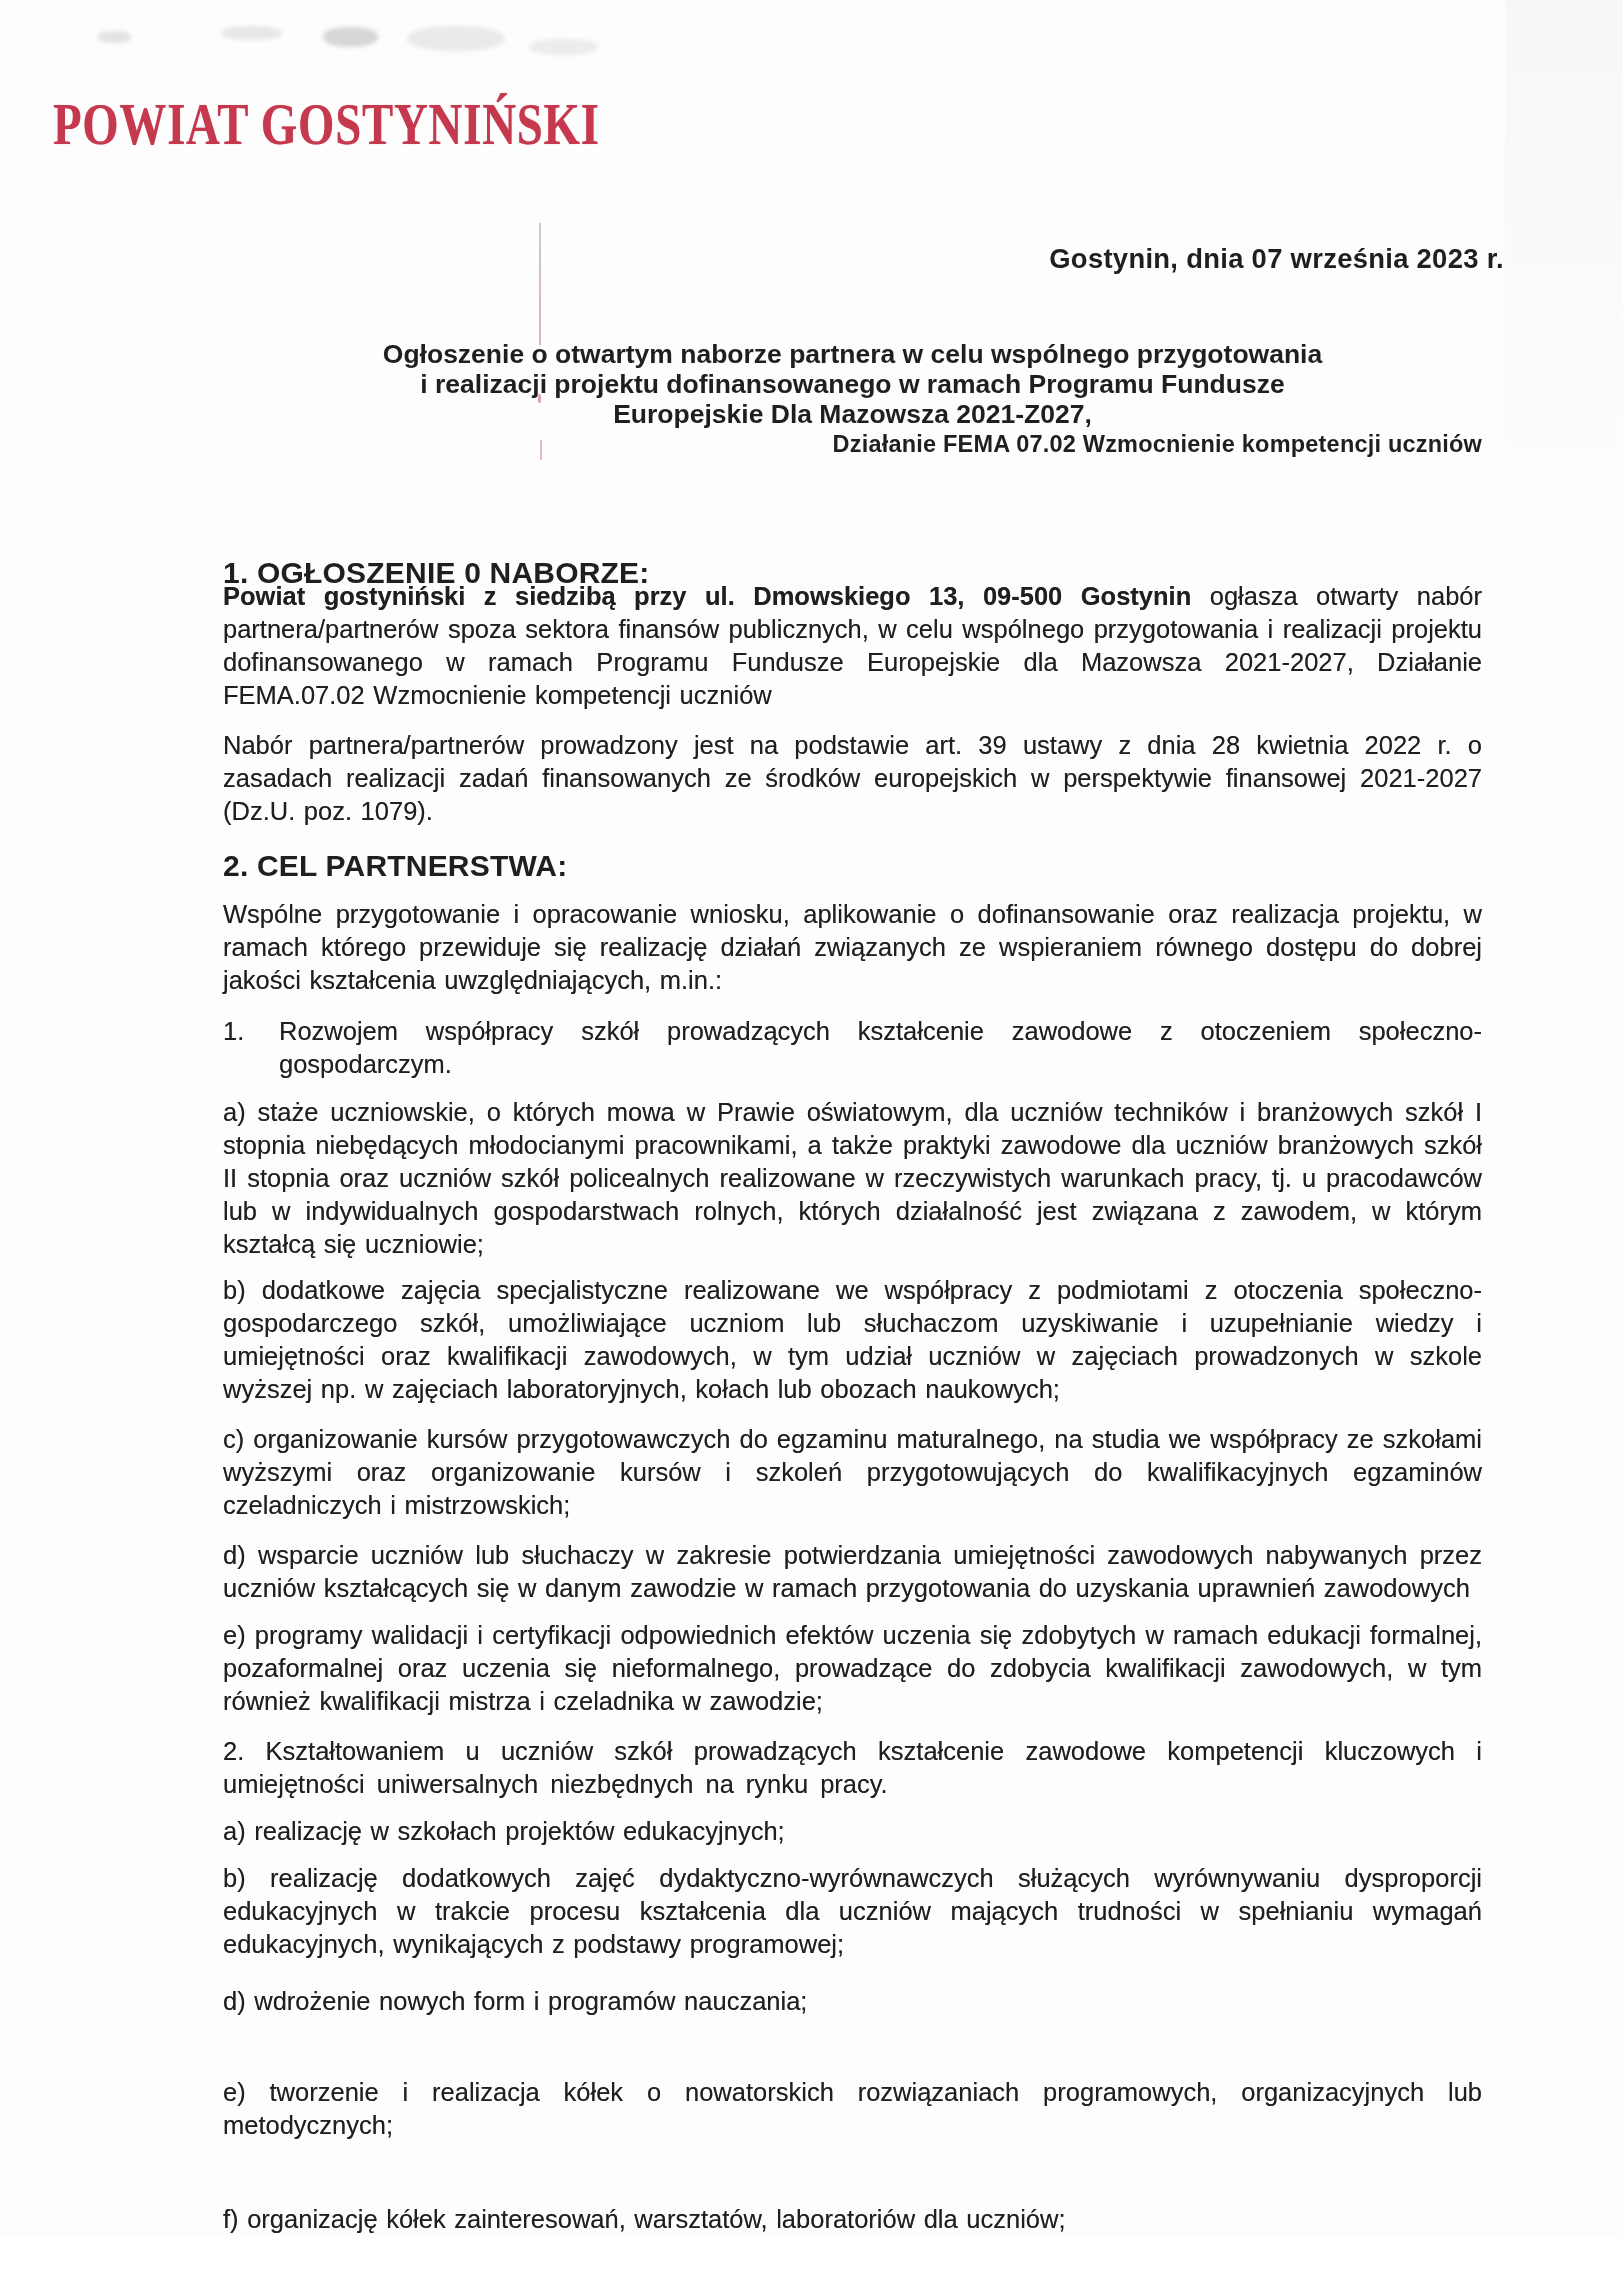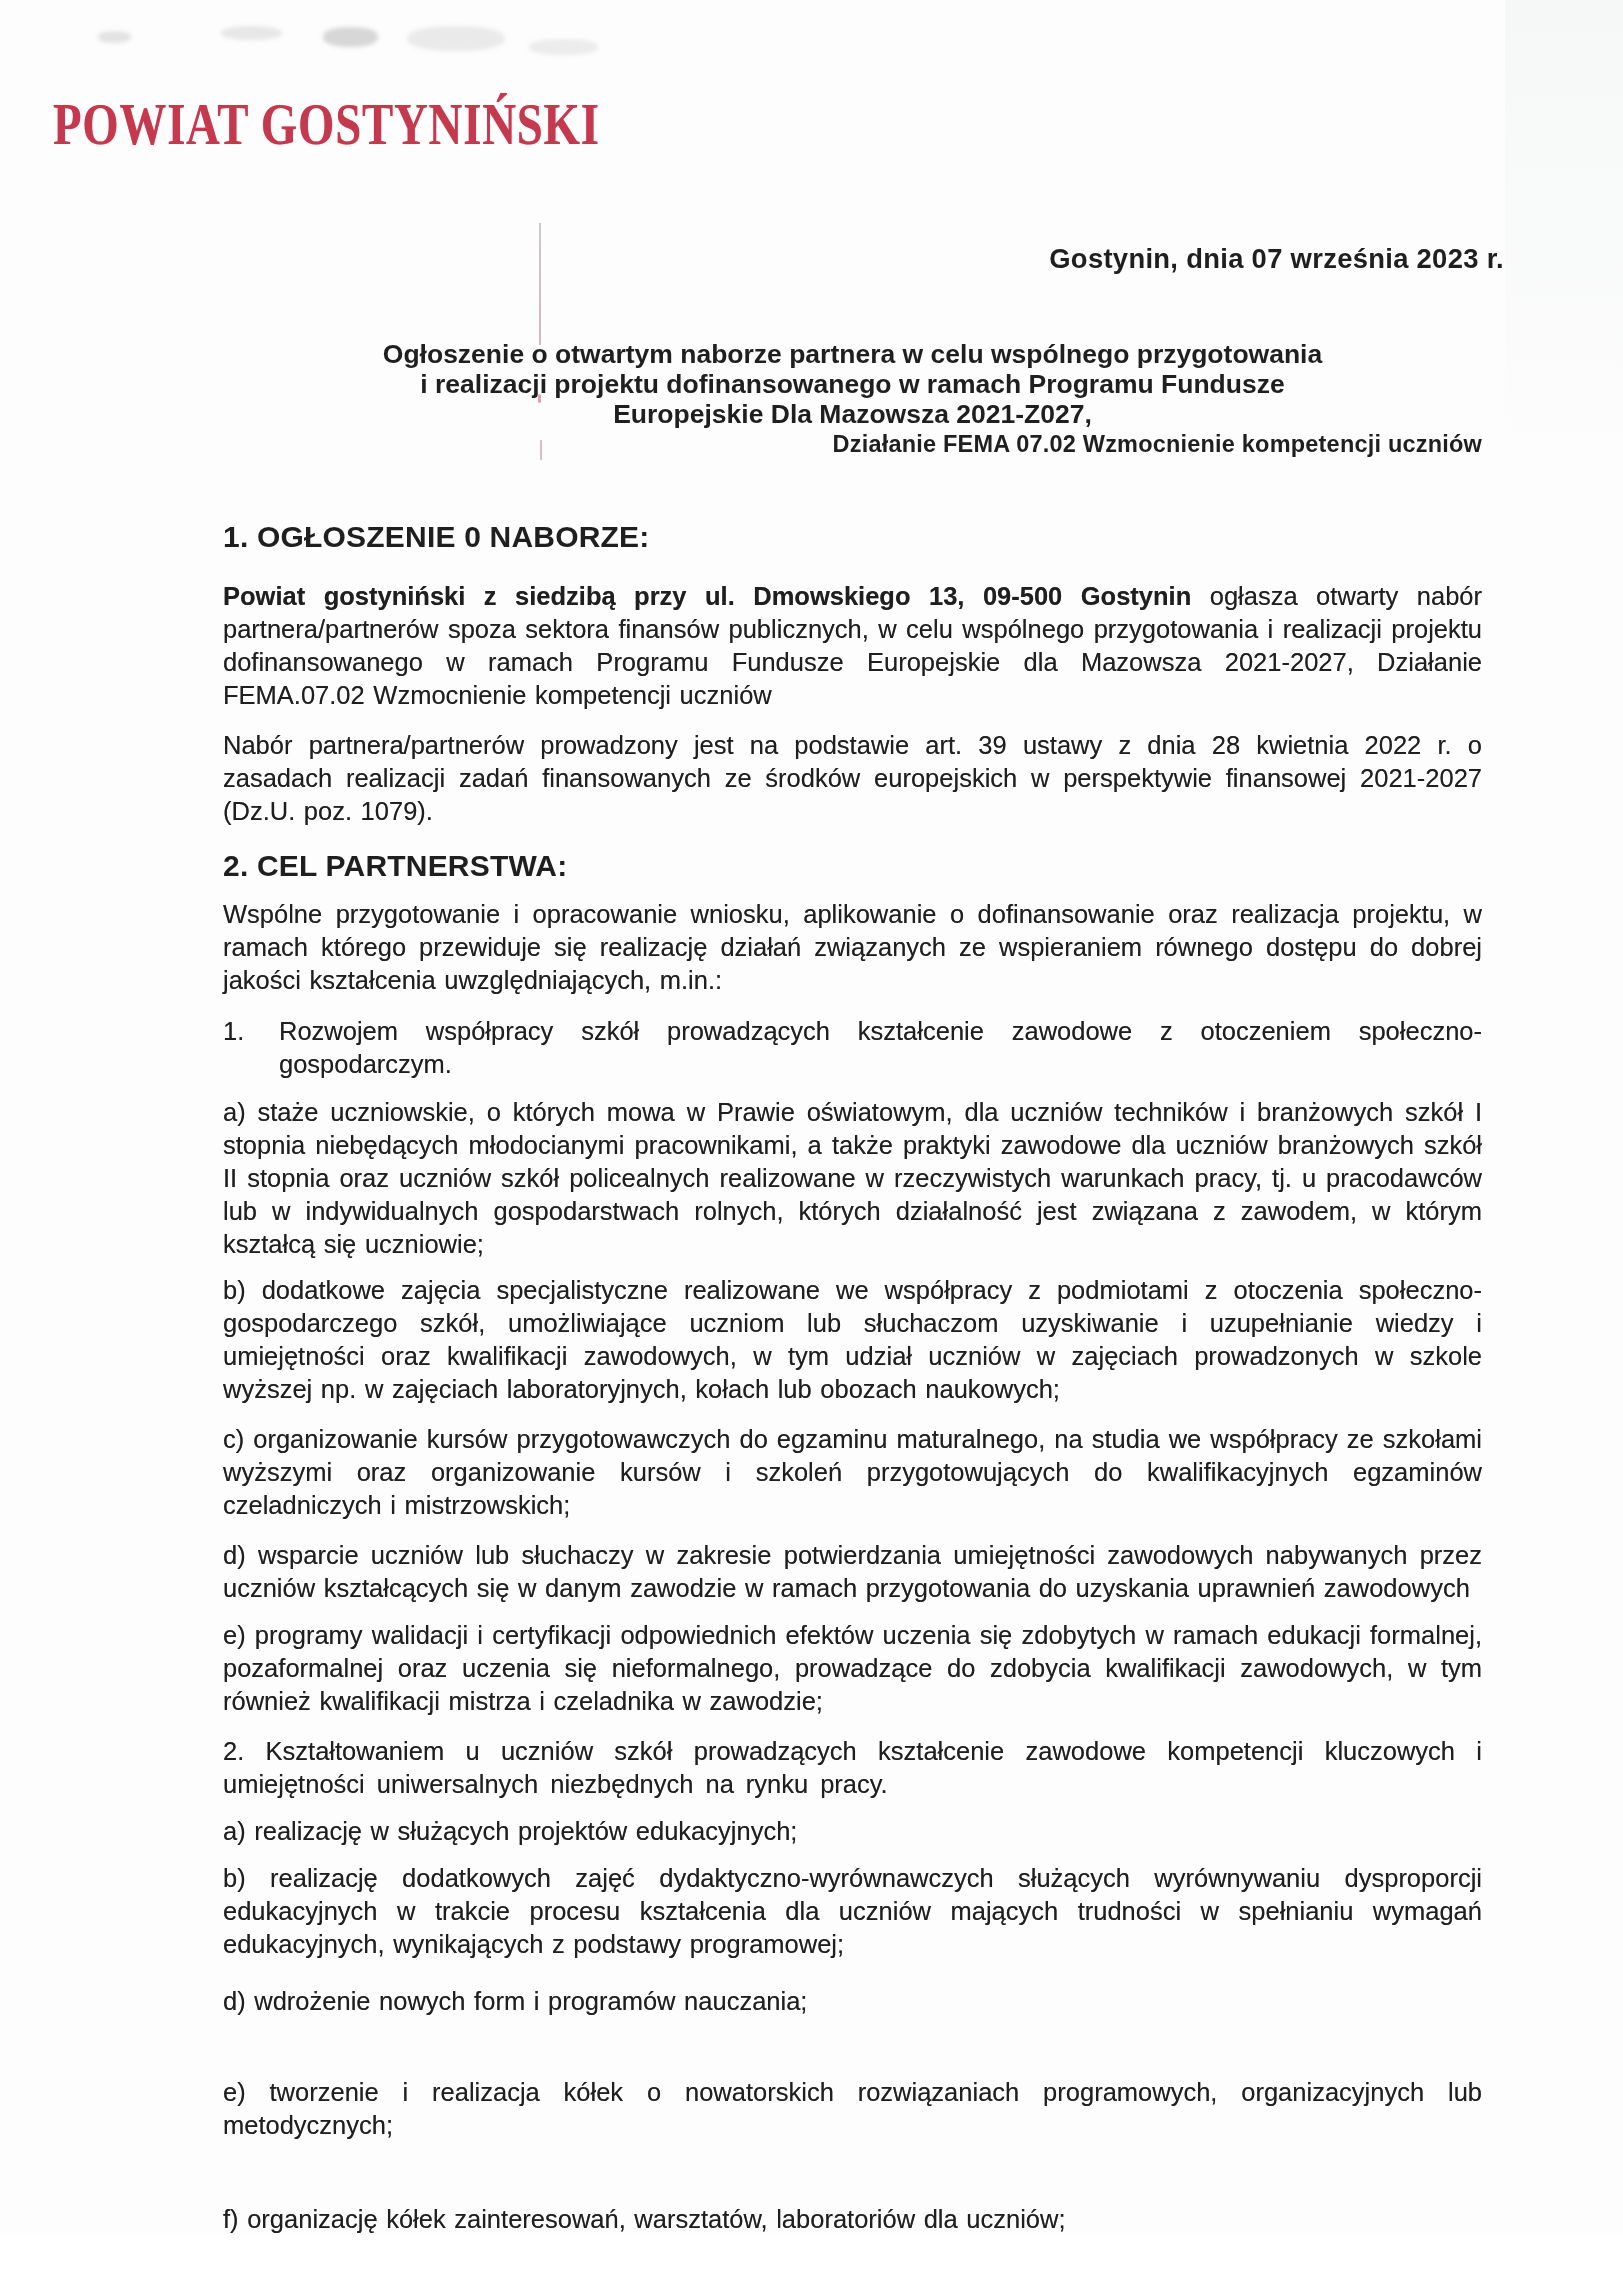--- a/index.html
+++ b/index.html
@@ -90,21 +90,21 @@
 
   <div class="date">Gostynin, dnia 07 września 2023 r.</div>
 
   <div class="titleblock">
     <div>Ogłoszenie o otwartym naborze partnera w celu wspólnego przygotowania</div>
     <div>i realizacji projektu dofinansowanego w ramach Programu Fundusze</div>
     <div>Europejskie Dla Mazowsza 2021-Z027,</div>
     <div class="t4">Działanie FEMA 07.02 Wzmocnienie kompetencji uczniów</div>
   </div>
 
-  <div class="h" style="top:520px">1. OGŁOSZENIE 0 NABORZE:</div>
+  <div class="h" style="top:556px">1. OGŁOSZENIE 0 NABORZE:</div>
 
   <div class="para" style="top:580px">
     <span class="b">Powiat gostyniński z siedzibą przy ul. Dmowskiego 13, 09-500 Gostynin</span><span> ogłasza otwarty nabór partnera/partnerów spoza sektora finansów publicznych, w celu wspólnego przygotowania i realizacji projektu dofinansowanego w ramach Programu Fundusze Europejskie dla Mazowsza 2021-2027, Działanie FEMA.07.02 Wzmocnienie kompetencji uczniów</span>
   </div>
 
   <div class="para" style="top:729px">Nabór partnera/partnerów prowadzony jest na podstawie art. 39 ustawy z dnia 28 kwietnia 2022 r. o zasadach realizacji zadań finansowanych ze środków europejskich w perspektywie finansowej 2021-2027 (Dz.U. poz. 1079).</div>
 
   <div class="h" style="top:849px">2. CEL PARTNERSTWA:</div>
 
   <div class="para" style="top:898px">Wspólne przygotowanie i opracowanie wniosku, aplikowanie o dofinansowanie oraz realizacja projektu, w ramach którego przewiduje się realizację działań związanych ze wspieraniem równego dostępu do dobrej jakości kształcenia uwzględniających, m.in.:</div>
@@ -114,20 +114,20 @@
   </div>
 
   <div class="para" style="top:1096px">a) staże uczniowskie, o których mowa w Prawie oświatowym, dla uczniów techników i branżowych szkół I stopnia niebędących młodocianymi pracownikami, a także praktyki zawodowe dla uczniów branżowych szkół II stopnia oraz uczniów szkół policealnych realizowane w rzeczywistych warunkach pracy, tj. u pracodawców lub w indywidualnych gospodarstwach rolnych, których działalność jest związana z zawodem, w którym kształcą się uczniowie;</div>
   <div class="para" style="top:1274px">b) dodatkowe zajęcia specjalistyczne realizowane we współpracy z podmiotami z otoczenia społeczno-gospodarczego szkół, umożliwiające uczniom lub słuchaczom uzyskiwanie i uzupełnianie wiedzy i umiejętności oraz kwalifikacji zawodowych, w tym udział uczniów w zajęciach prowadzonych w szkole wyższej np. w zajęciach laboratoryjnych, kołach lub obozach naukowych;</div>
   <div class="para" style="top:1423px">c) organizowanie kursów przygotowawczych do egzaminu maturalnego, na studia we współpracy ze szkołami wyższymi oraz organizowanie kursów i szkoleń przygotowujących do kwalifikacyjnych egzaminów czeladniczych i mistrzowskich;</div>
   <div class="para" style="top:1539px">d) wsparcie uczniów lub słuchaczy w zakresie potwierdzania umiejętności zawodowych nabywanych przez uczniów kształcących się w danym zawodzie w ramach przygotowania do uzyskania uprawnień zawodowych</div>
   <div class="para" style="top:1619px">e) programy walidacji i certyfikacji odpowiednich efektów uczenia się zdobytych w ramach edukacji formalnej, pozaformalnej oraz uczenia się nieformalnego, prowadzące do zdobycia kwalifikacji zawodowych, w tym również kwalifikacji mistrza i czeladnika w zawodzie;</div>
 
   <div class="para ws5" style="top:1735px">2. Kształtowaniem u uczniów szkół prowadzących kształcenie zawodowe kompetencji kluczowych i umiejętności uniwersalnych niezbędnych na rynku pracy.</div>
 
-  <div class="para" style="top:1815px">a) realizację w służących projektów edukacyjnych;</div>
+  <div class="para" style="top:1815px">a) realizację w szkołach projektów edukacyjnych;</div>
   <div class="para" style="top:1862px">b) realizację dodatkowych zajęć dydaktyczno-wyrównawczych służących wyrównywaniu dysproporcji edukacyjnych w trakcie procesu kształcenia dla uczniów mających trudności w spełnianiu wymagań edukacyjnych, wynikających z podstawy programowej;</div>
   <div class="para" style="top:1985px">d) wdrożenie nowych form i programów nauczania;</div>
   <div class="para ws4" style="top:2076px">e) tworzenie i realizacja kółek o nowatorskich rozwiązaniach programowych, organizacyjnych lub metodycznych;</div>
   <div class="para" style="top:2203px">f) organizację kółek zainteresowań, warsztatów, laboratoriów dla uczniów;</div>
 
 </div>
 
 
 </body></html>

